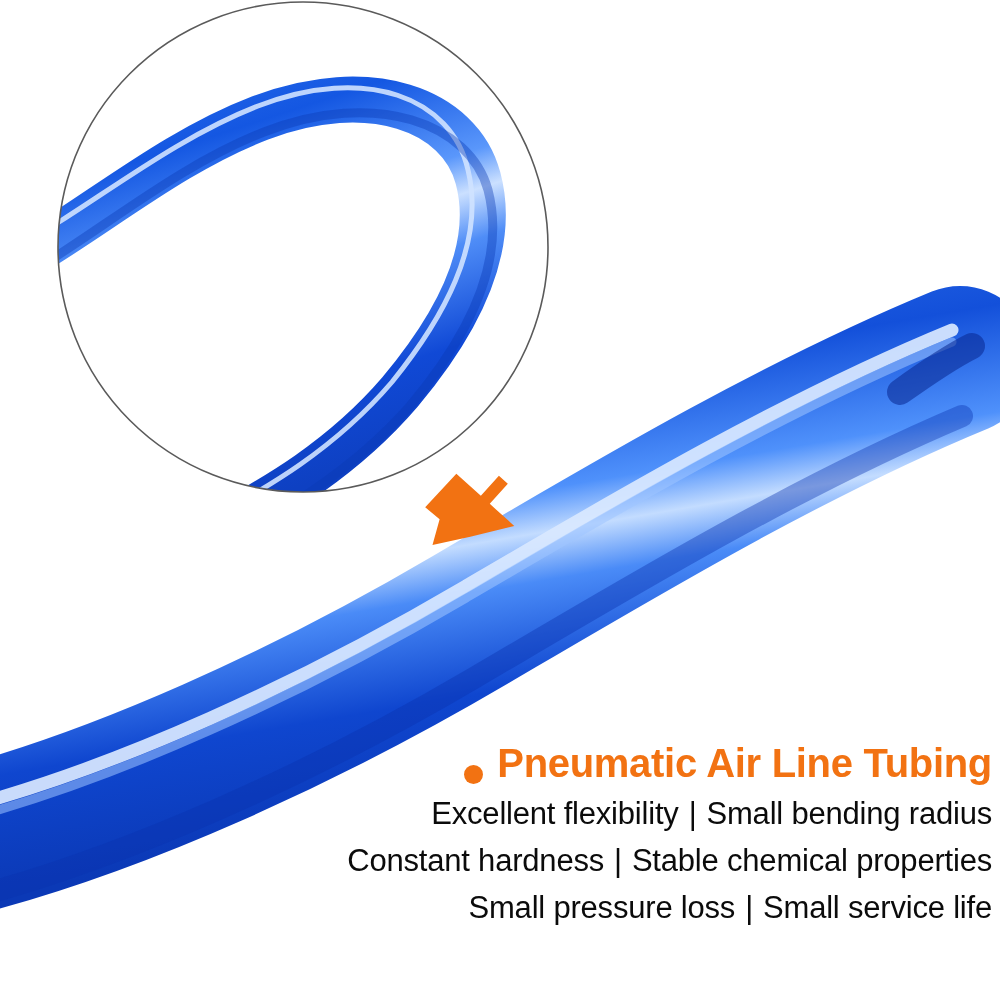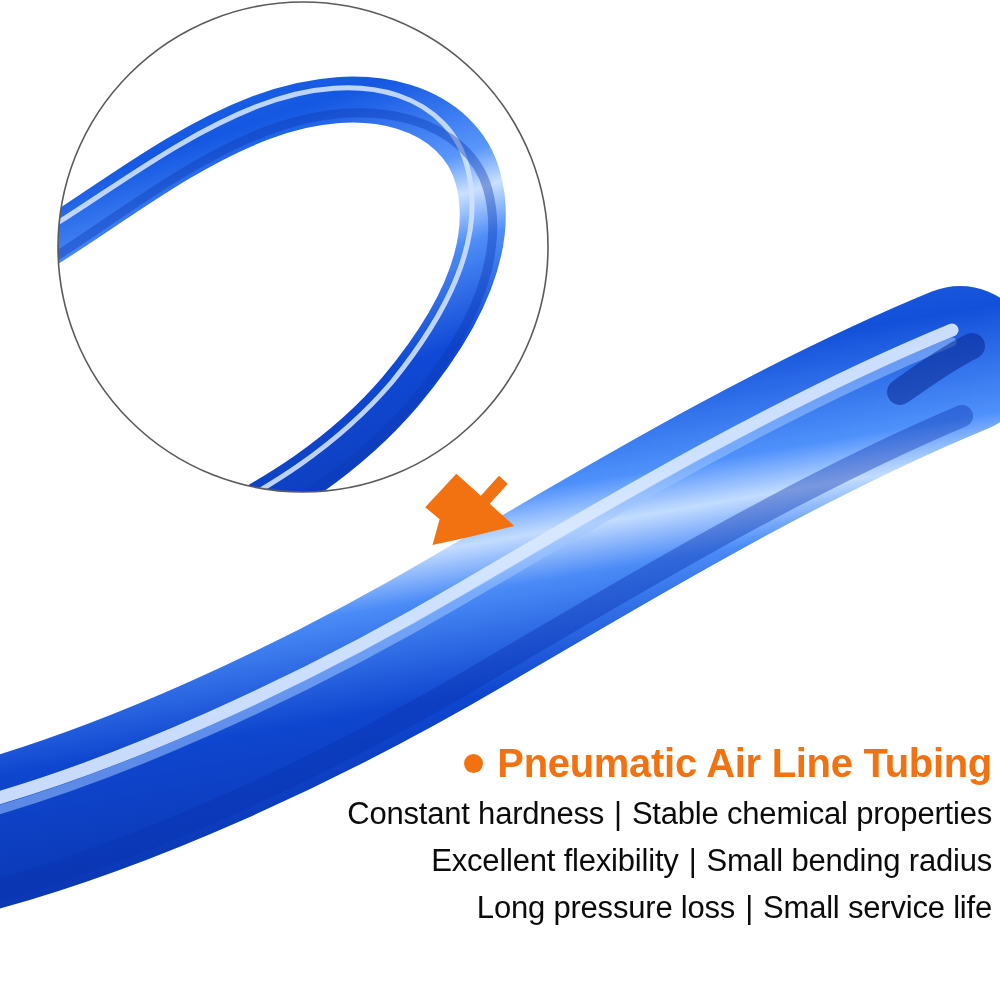--- a/index.html
+++ b/index.html
@@ -29,21 +29,21 @@
   .text-block {
     position: absolute;
     right: 8px;
     top: 742px;
     width: 700px;
     text-align: right;
     z-index: 5;
   }
   .headline-row {
     display: flex;
-    align-items: center;
+    align-items: flex-end;
     justify-content: flex-end;
     gap: 14px;
     margin-bottom: 6px;
   }
   .bullet-dot {
     width: 19px;
     height: 19px;
     border-radius: 50%;
     background: #F27212;
     flex: none;
@@ -184,26 +184,26 @@
   </svg>
 
   <div class="text-block">
 
     <div class="headline-row">
       <span class="bullet-dot"></span>
       <span class="headline">Pneumatic Air Line Tubing</span>
     </div>
 
     <div class="feature-line">
+      <span>Excellent flexibility</span><span class="sep">|</span><span>Small bending radius</span>
+    </div>
+
+    <div class="feature-line">
       <span>Constant hardness</span><span class="sep">|</span><span>Stable chemical properties</span>
     </div>
 
     <div class="feature-line">
-      <span>Excellent flexibility</span><span class="sep">|</span><span>Small bending radius</span>
-    </div>
-
-    <div class="feature-line">
-      <span>Long pressure loss</span><span class="sep">|</span><span>Small service life</span>
+      <span>Small pressure loss</span><span class="sep">|</span><span>Small service life</span>
     </div>
 
   </div>
 
 </div>
 
 </body></html>

